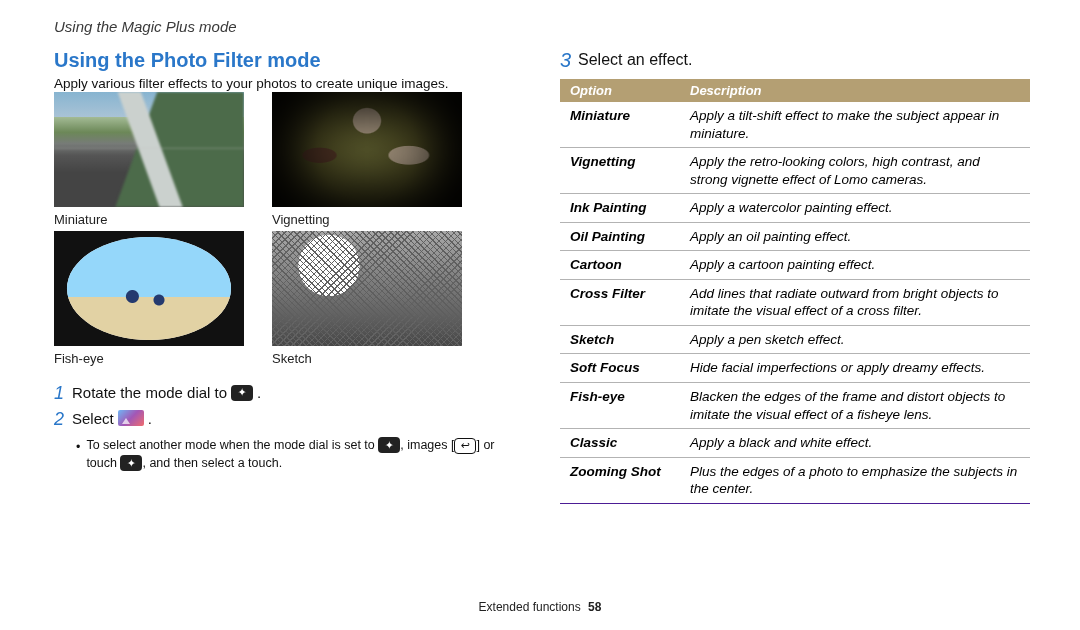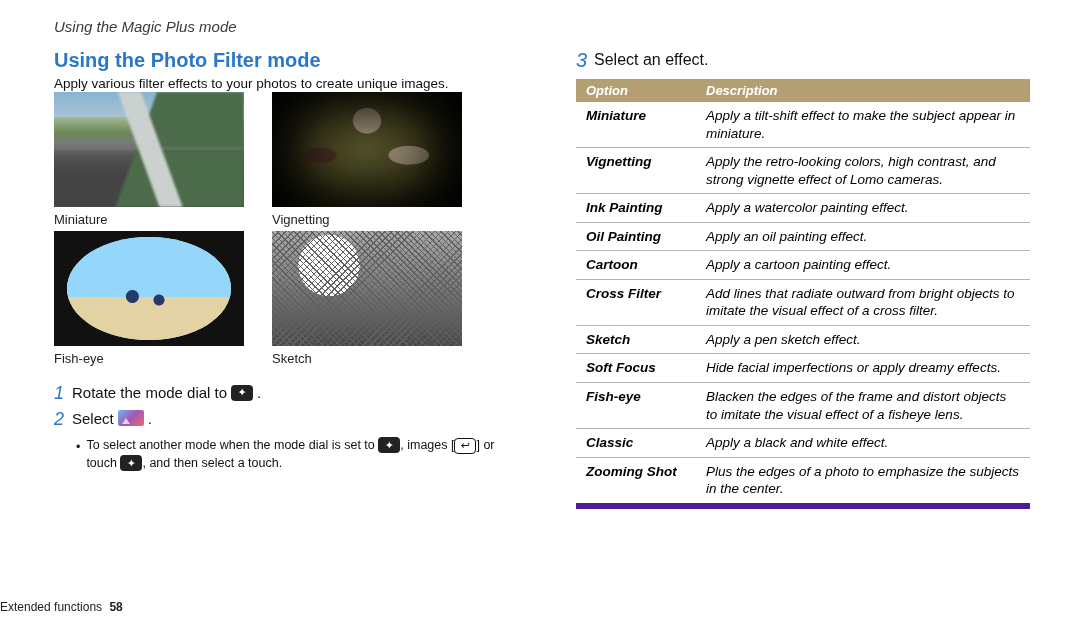--- a/index.html
+++ b/index.html
@@ -15,21 +15,21 @@
     padding: 18px 50px 0 54px;
   }
   .breadcrumb {
     font-style: italic;
     font-size: 15px;
     color: #3a3a3a;
     margin-bottom: 14px;
   }
   .columns {
     display: flex;
-    gap: 72px;
+    gap: 56px;
   }
   .col-left { width: 450px; }
   .col-right { flex: 1; }
   .section-title {
     color: #2a77c9;
     font-size: 20px;
     font-weight: 700;
     margin-bottom: 4px;
   }
   .intro {
@@ -169,25 +169,25 @@
     border-bottom: 1px solid #b3b3b3;
     padding: 5px 10px 5px 10px;
     vertical-align: top;
     line-height:1.3;
   }
   table.effects td.opt {
     font-weight:700;
     width: 120px;
     white-space: nowrap;
   }
-  table.effects tbody tr:last-child td { border-bottom: 6px solid #4c1d95; }
+  table.effects tbody tr:last-child td { border-bottom: 1px solid #4c1d95; }
 
   .footer {
     position:absolute; bottom:16px; left:0; right:0;
-    font-size:12px; color:#222;
+    text-align:center; font-size:12px; color:#222;
   }
   .footer .pg { font-weight:700; margin-left:4px;}
 </style>
 </head>
 <body>
 
 <div class="page">
   <div class="breadcrumb">Using the Magic Plus mode</div>
 
   <div class="columns">

